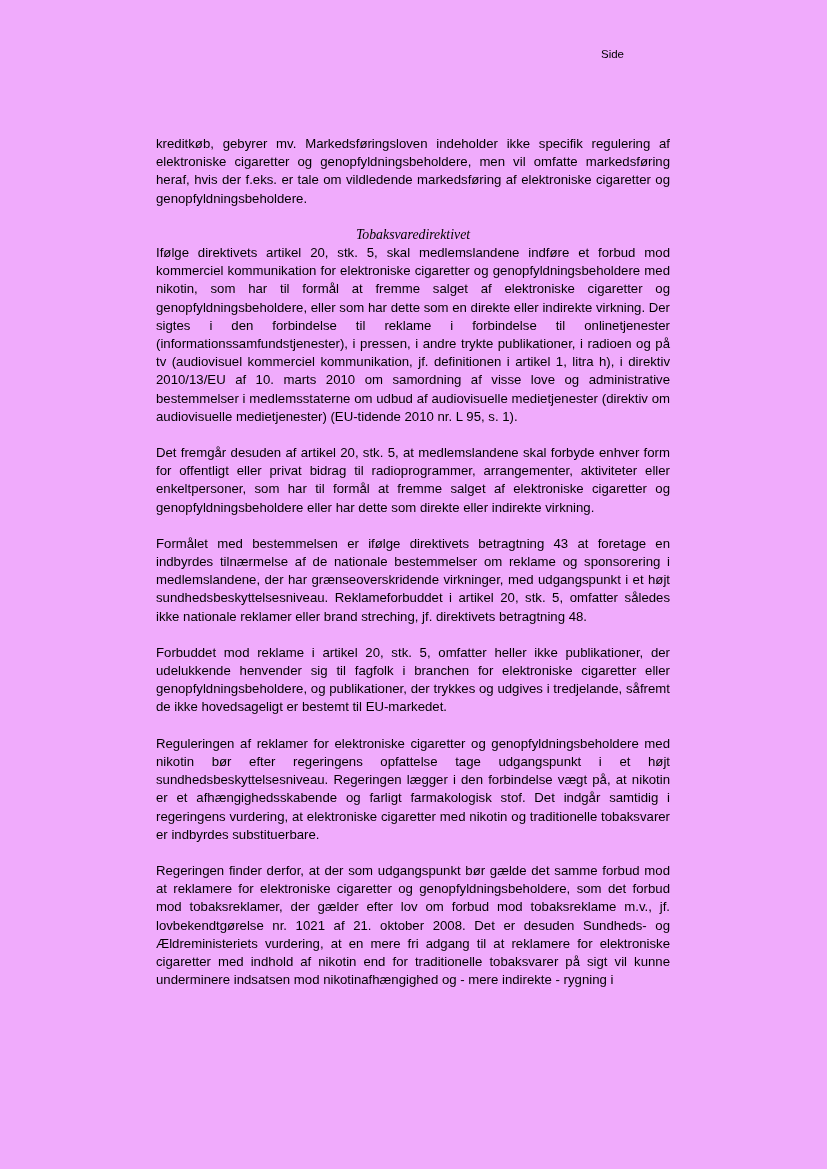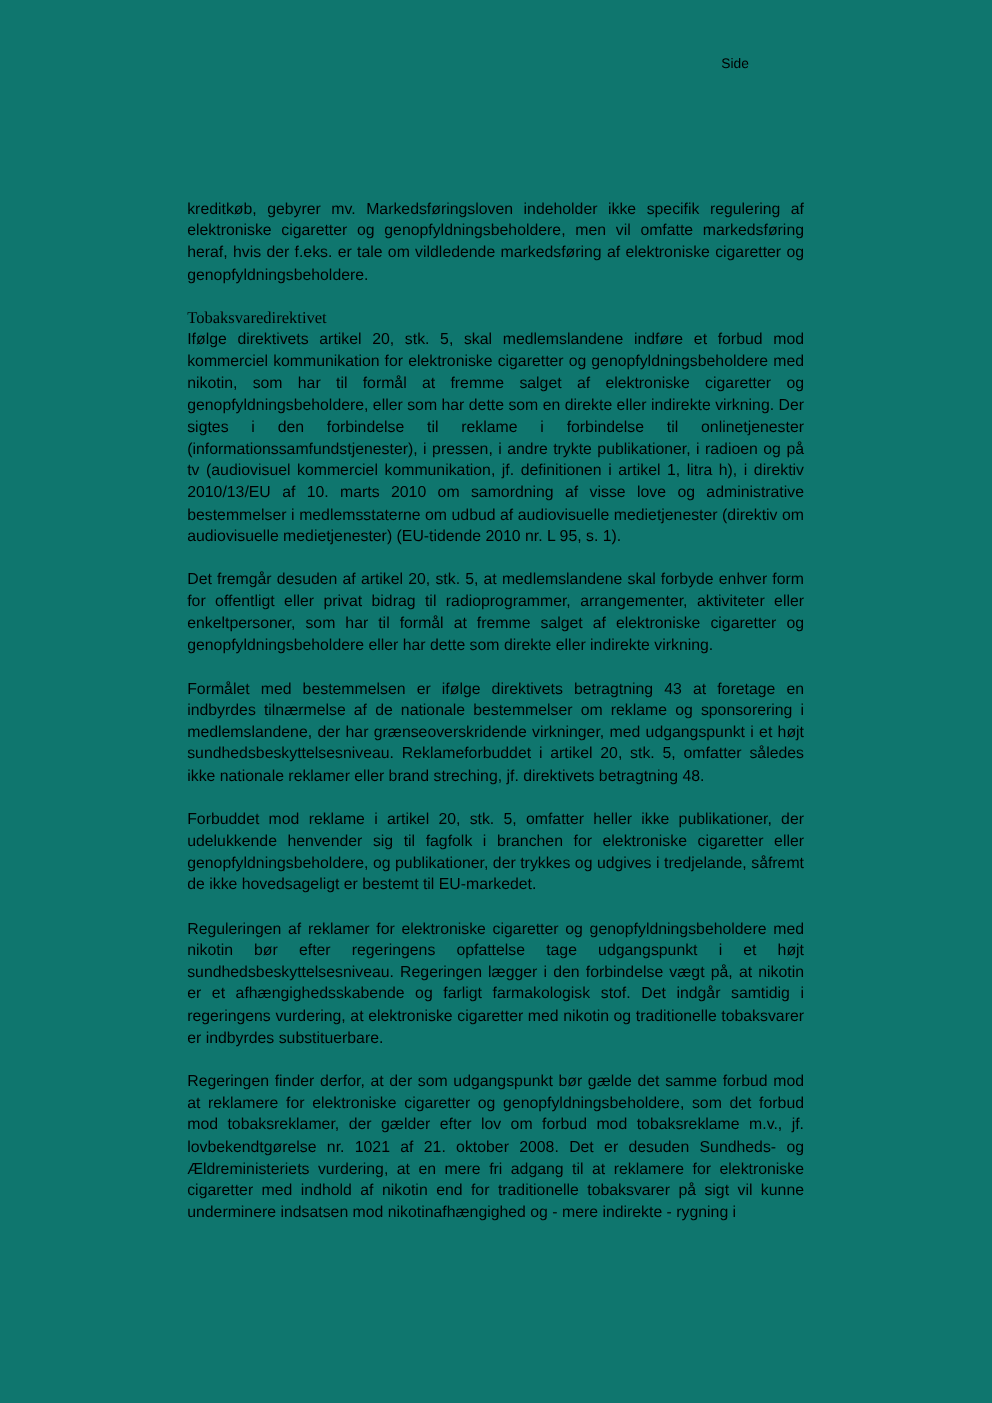--- a/index.html
+++ b/index.html
@@ -4,52 +4,53 @@
 <style>
   html, body {
     margin: 0;
     padding: 0;
     background: #ffffff;
   }
   .page {
     position: relative;
     width: 827px;
     height: 1169px;
-    background: #0f766e;
+    background: #f0abfc;
     color: #000000;
     font-family: "Liberation Sans", sans-serif;
     overflow: hidden;
   }
   .page-header-label {
     position: absolute;
     top: 47px;
     left: 601px;
     font-size: 11.5px;
     line-height: 14px;
     color: #000000;
   }
   .content {
     position: absolute;
-    top: 165px;
+    top: 135px;
     left: 156px;
     width: 514px;
     font-size: 13.2px;
     line-height: 18.2px;
     text-align: justify;
     color: #000000;
   }
   .para {
     margin: 0 0 18px 0;
   }
   .section-heading {
     margin: 0;
     font-family: "Liberation Serif", serif;
+    font-style: italic;
     font-size: 13.8px;
     line-height: 18.2px;
-    text-align: left;
+    text-align: center;
   }
 </style>
 </head>
 <body>
 
 <div class="page">
 
   <div class="page-header-label">Side</div>
 
   <div class="content">

